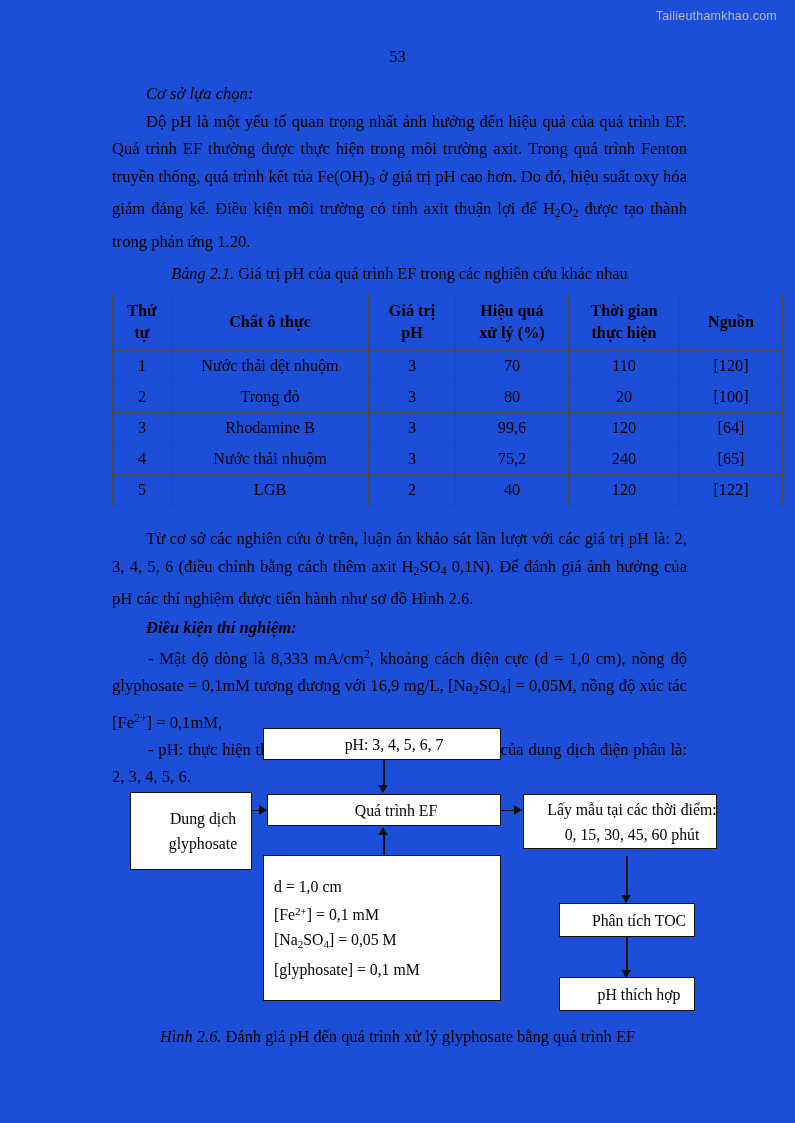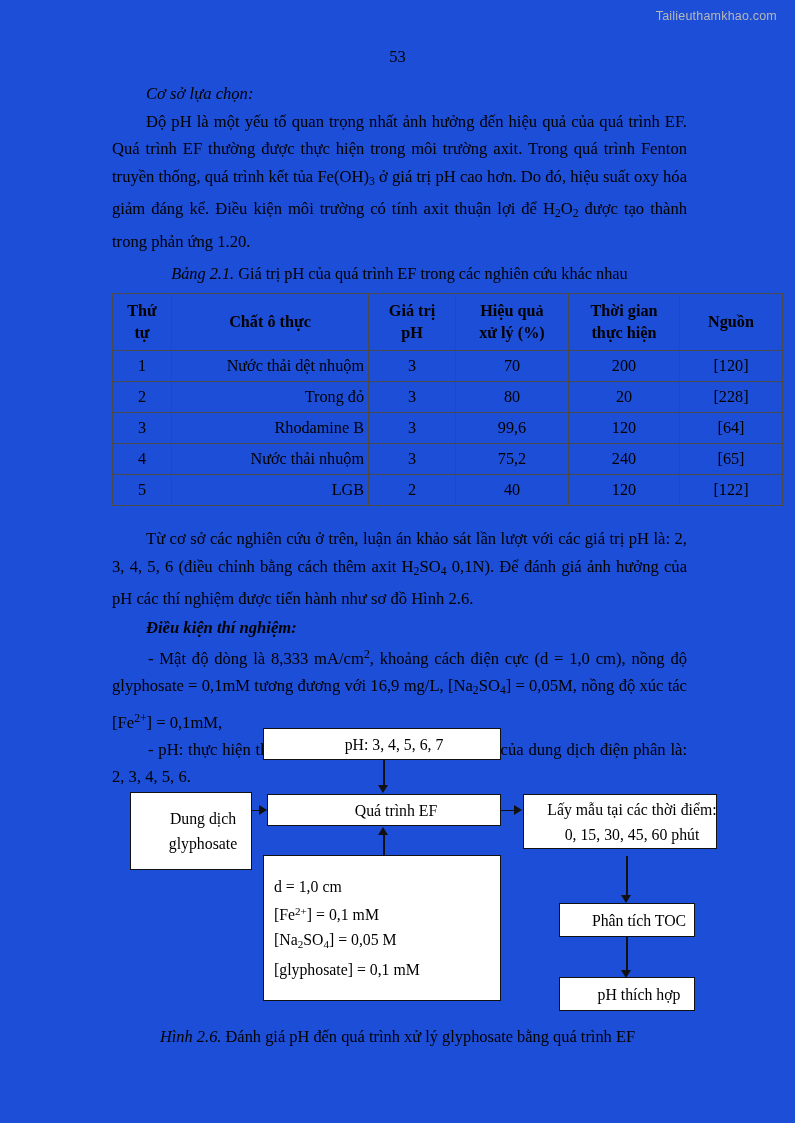--- a/index.html
+++ b/index.html
@@ -88,21 +88,21 @@
     vertical-align: middle;
   }
   table.data thead th {
     font-weight: bold;
     text-align: center;
     height: 52px;
     padding: 2px 3px;
   }
   table.data tbody td { height: 24px; }
   .c-stt   { width: 52px;  text-align: center; }
-  .c-name  { width: 190px; text-align: right; padding-left: 9px; }
+  .c-name  { width: 190px; text-align: center; padding-left: 9px; }
   .c-ph    { width: 80px;  text-align: center; }
   .c-eff   { width: 106px; text-align: center; }
   .c-time  { width: 104px; text-align: center; }
   .c-src   { width: 96px;  text-align: center; }
   .hdr-two-line { line-height: 21px; }
 
   
   .flow {
     position: absolute;
     left: 0;
@@ -209,30 +209,30 @@
           </th>
           <th class="c-src">Nguồn</th>
         </tr>
       </thead>
       <tbody>
         <tr>
           <td class="c-stt">1</td>
           <td class="c-name">Nước thải dệt nhuộm</td>
           <td class="c-ph">3</td>
           <td class="c-eff">70</td>
-          <td class="c-time">200</td>
+          <td class="c-time">110</td>
           <td class="c-src">[120]</td>
         </tr>
         <tr>
           <td class="c-stt">2</td>
           <td class="c-name">Trong đỏ</td>
           <td class="c-ph">3</td>
           <td class="c-eff">80</td>
           <td class="c-time">20</td>
-          <td class="c-src">[228]</td>
+          <td class="c-src">[100]</td>
         </tr>
         <tr>
           <td class="c-stt">3</td>
           <td class="c-name">Rhodamine B</td>
           <td class="c-ph">3</td>
           <td class="c-eff">99,6</td>
           <td class="c-time">120</td>
           <td class="c-src">[64]</td>
         </tr>
         <tr>

